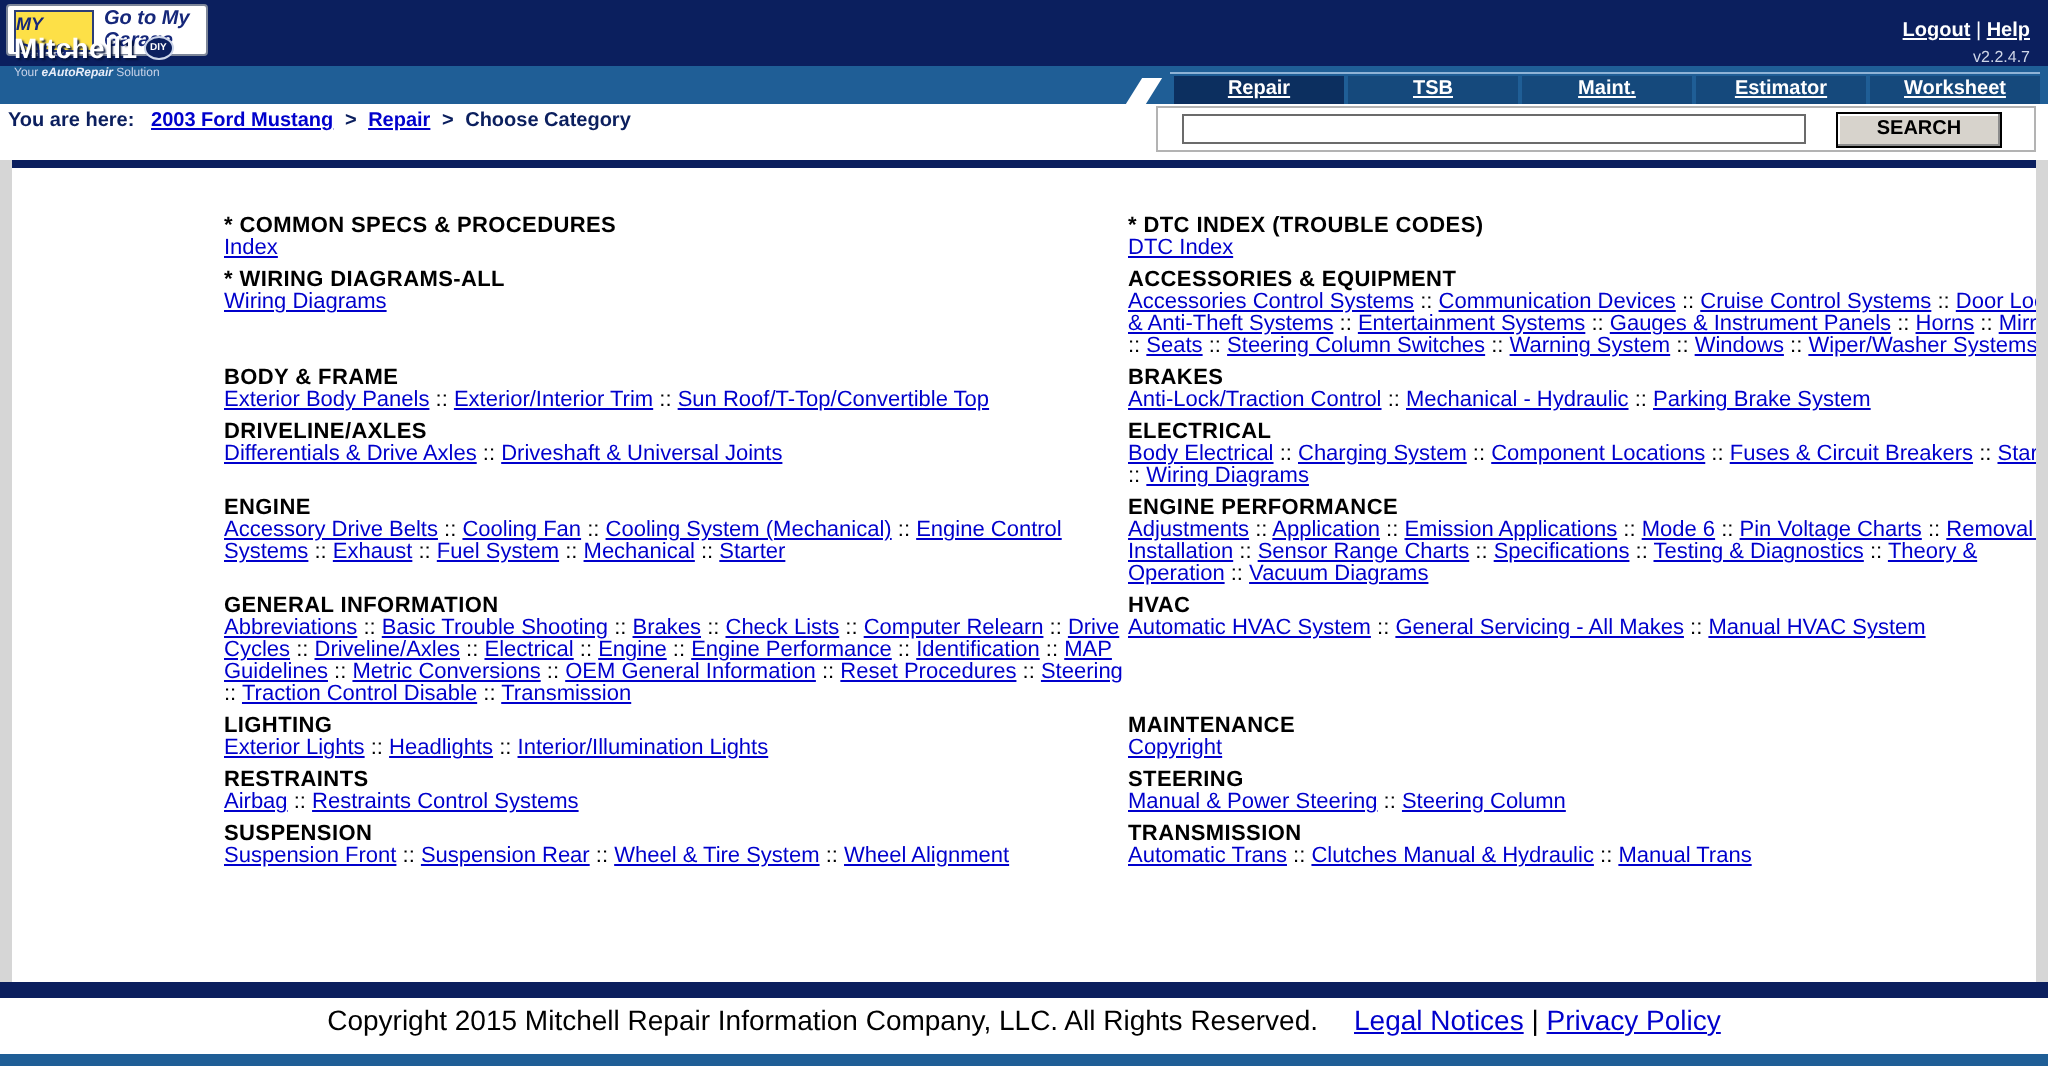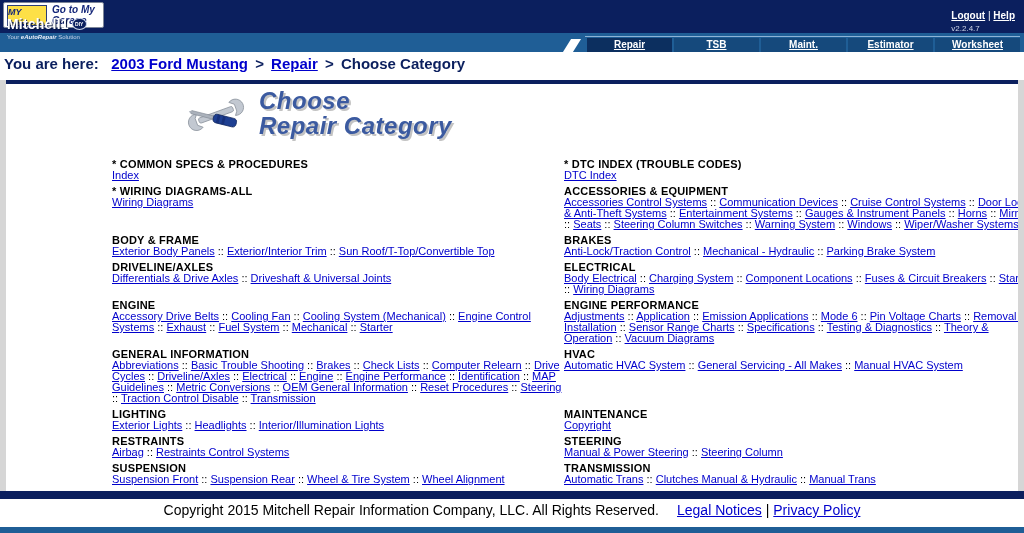--- a/index.html
+++ b/index.html
@@ -15,21 +15,21 @@
   .garage-box {
     position:absolute; top:2px; left:3px; height:26px;
     background:#fff; border:1px solid #7d8699; border-radius:2px;
     display:flex; align-items:center; gap:5px; padding:1px 8px 1px 3px; cursor:pointer;
   }
   .plate { width:40px; height:21px; border:1px solid #2c3e77; background:#fde047;
     display:flex; flex-direction:column; align-items:center;font-style:italic; }
   .plate-top { width:100%; background:#d8e1f3; color:#27408f; font-size:4px; text-align:center; line-height:6px; letter-spacing:.5px; }
   .plate-txt { color:#15277a; font-size:9px; font-weight:bold; line-height:13px; }
   .garage-label { color:#15277a; font-size:10px; font-weight:bold; font-style:italic; line-height:11px; }
-  .top-right { position:absolute; top:5px; right:9px; }
+  .top-right { position:absolute; top:5px; right:9px; text-align:right; }
   .top-right a { color:#fff; font-size:10px; font-weight:bold; text-decoration:underline; }
   .top-right .pipe { color:#fff; font-size:10px; }
   .version { color:#cfd6e8; font-size:8px; margin-top:1px; }
 
   
   .bluebar { height:19px; background:#1f5e96; position:relative; }
   .logo { position:absolute; left:7px; top:-15px; line-height:12px; }
   .logo-row { display:flex; align-items:center; gap:3px; }
   .logo-name { color:#fff; font-size:14px; font-weight:bold; letter-spacing:.2px;
     text-shadow:1px 1px 1px #04123a; }
@@ -43,21 +43,21 @@
   .tabs { display:flex; border-top:1px solid #8fb3d6; padding-top:1px; }
   .tab {
     width:85px; margin-left:2px; text-align:center;
     background:#15497c; color:#fff; font-size:10px; font-weight:bold;
     text-decoration:underline; padding:1px 0 2px;
   }
   .tab.selected { background:#0c2f5f; }
 
   
   .crumbstrip { height:28px; background:#fff; position:relative; }
-  .breadcrumb { padding:3px 0 0 4px; font-size:15px; color:#0b1f5e; }
+  .breadcrumb { padding:3px 0 0 4px; font-size:10px; color:#0b1f5e; }
   .breadcrumb .lbl { font-weight:bold; color:#0b1f5e; }
   .breadcrumb a { color:#0000cc; font-weight:bold; text-decoration:underline; }
   .breadcrumb .gt { color:#0b1f5e; font-weight:bold; padding:0 3px; }
   .breadcrumb .current { font-weight:bold; color:#0b1f5e; }
   .search-panel {
     position:absolute; top:1px; right:6px; width:440px; height:23px;
     background:#fff; border:1px solid #b3b3b3;
     display:flex; align-items:center;
   }
   .search-input { margin-left:12px; width:312px; height:15px; border:1px solid #6b6b6b;
@@ -135,45 +135,27 @@
 
 <div class="crumbstrip">
   <div class="breadcrumb">
     <span class="lbl">You are here:</span>&nbsp;&nbsp;
     <a>2003 Ford Mustang</a>
     <span class="gt">&gt;</span>
     <a>Repair</a>
     <span class="gt">&gt;</span>
     <span class="current">Choose Category</span>
   </div>
+  <div class="search-panel">
+    <input class="search-input" type="text" value="" style="">
+    <button class="search-btn">SEARCH</button>
+  </div>
 </div>
 
 <div class="content">
-  <div class="banner">
-    <svg width="58" height="44" viewBox="0 0 64 48">
-
-      <g transform="rotate(-20 32 26)">
-        <rect x="12" y="23" width="40" height="6" rx="2" fill="#c2c8d1" stroke="#8a919c" stroke-width="0.8"></rect>
-        <path d="M14 26 m-2 -8 a9 9 0 1 0 2 16 l-5 -4 0 -8 z" fill="#c2c8d1" stroke="#8a919c" stroke-width="0.8"></path>
-        <path d="M50 26 m2 8 a9 9 0 1 0 -2 -16 l5 4 0 8 z" fill="#c2c8d1" stroke="#8a919c" stroke-width="0.8"></path>
-      </g>
-
-      <g transform="rotate(14 32 30)">
-        <rect x="4" y="28" width="26" height="3.6" fill="#aab1bb" stroke="#7d8590" stroke-width="0.6"></rect>
-        <path d="M4 28 l-3 1.8 3 1.8 z" fill="#aab1bb"></path>
-        <rect x="29" y="25.2" width="26" height="9.6" rx="4" fill="#1e3f92" stroke="#0d2257" stroke-width="0.8"></rect>
-        <rect x="33" y="25.5" width="3" height="9" fill="#16307a"></rect>
-        <rect x="39" y="25.5" width="3" height="9" fill="#16307a"></rect>
-      </g>
-    </svg>
-    <div class="banner-title">
-      <div>Choose</div>
-      <div>Repair Category</div>
-    </div>
-  </div>
 
   <div class="grid">
       <div class="cell">
         <div class="sec-heading">* COMMON SPECS &amp; PROCEDURES</div>
         <div class="sec-links"><a>Index</a></div>
       </div>
       <div class="cell">
         <div class="sec-heading">* DTC INDEX (TROUBLE CODES)</div>
         <div class="sec-links"><a>DTC Index</a></div>
       </div>

